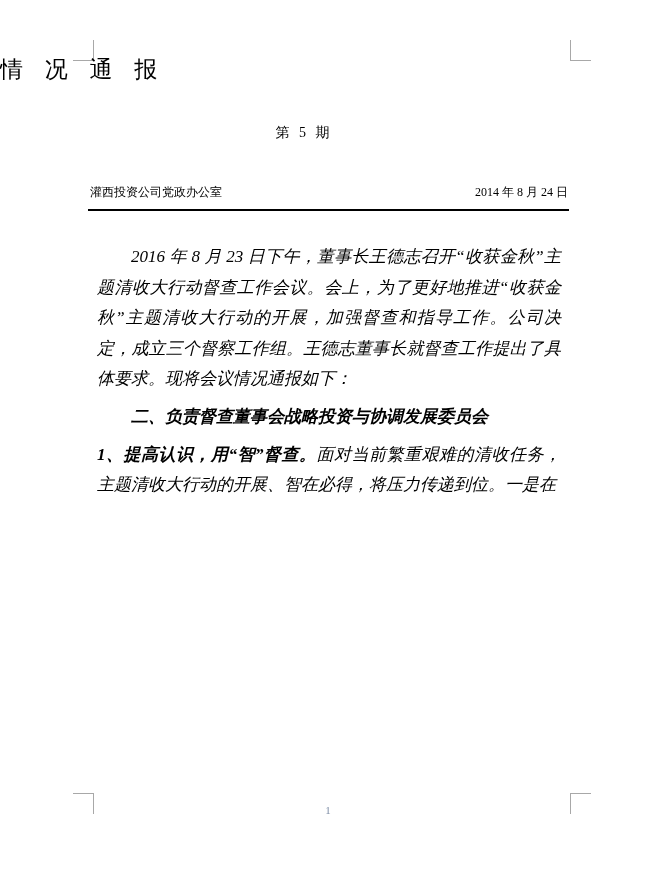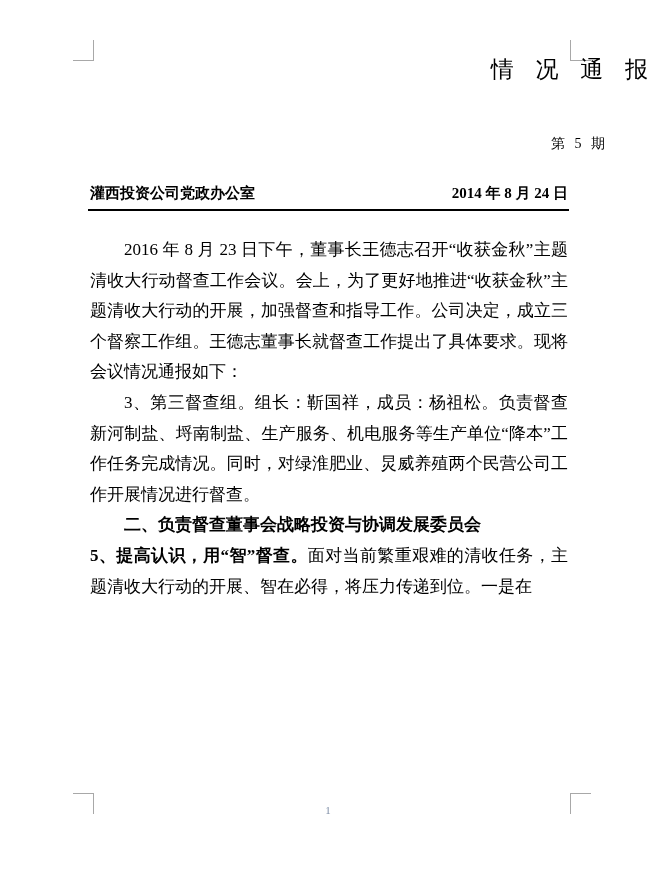--- a/index.html
+++ b/index.html
@@ -15,43 +15,43 @@
 
   
   .crop { position: absolute; width: 20px; height: 20px; }
   .crop-tl { left: 73px;  top: 40px;  border-right: 1px solid #a8a8a8; border-bottom: 1px solid #a8a8a8; }
   .crop-tr { left: 570px; top: 40px;  border-left: 1px solid #a8a8a8;  border-bottom: 1px solid #a8a8a8; }
   .crop-bl { left: 73px;  top: 793px; border-right: 1px solid #a8a8a8; border-top: 1px solid #a8a8a8; }
   .crop-br { left: 570px; top: 793px; border-left: 1px solid #a8a8a8;  border-top: 1px solid #a8a8a8; }
 
   .doc-title {
     position: absolute; top: 54px; left: 0; width: 656px;
-    text-align: right; font-size: 23px; letter-spacing: 8px;
+    text-align: left; font-size: 23px; letter-spacing: 8px;
     white-space: nowrap;
   }
   .issue {
     position: absolute; top: 124px; left: 0; width: 608px;
-    text-align: right; font-size: 14px; letter-spacing: 3px; margin-top: 11px;
+    text-align: center; font-size: 14px; letter-spacing: 3px;
   }
   .masthead {
     position: absolute; top: 184px; left: 90px; width: 478px;
     display: flex; justify-content: space-between; align-items: baseline;
-    font-weight: bold; font-size: 15px;
+    font-weight: normal; font-size: 12px;
   }
   .rule {
     position: absolute; top: 209px; left: 88px; width: 481px; height: 2px;
     background: #000000;
   }
 
   .body-text {
     position: absolute; top: 235px; left: 90px; width: 478px;
     font-size: 17px; line-height: 30.6px;
     text-align: justify; text-justify: inter-ideograph;
   }
-  .body-text p { margin: 0; }
+  .body-text p { margin: 7px; font-style: italic; }
   .ind { text-indent: 2em; }
   .hd { font-weight: bold; }
   .lead-bold { font-weight: bold; }
 
   .page-num {
     position: absolute; top: 804px; left: 0; width: 656px;
     text-align: center; font-size: 11px; color: #8090a8;
   }
 </style>
 </head>
@@ -70,20 +70,19 @@
 
   <div class="masthead">
     <span>灌西投资公司党政办公室</span>
     <span>2014 年 8 月 24 日</span>
   </div>
 
   <div class="rule"></div>
 
   <div class="body-text">
     <p class="ind">2016 年 8 月 23 日下午，董事长王德志召开“收获金秋”主题清收大行动督查工作会议。会上，为了更好地推进“收获金秋”主题清收大行动的开展，加强督查和指导工作。公司决定，成立三个督察工作组。王德志董事长就督查工作提出了具体要求。现将会议情况通报如下：</p>
-    <p class="ind">3、第三督查组。组长：靳国祥，成员：杨祖松。负责督查新河制盐、埒南制盐、生产服务、机电服务等生产单位“降本”工作任务完成情况。同时，对绿淮肥业、炅威养殖两个民营公司工作开展情况进行督查。</p>
     <p class="ind hd">二、负责督查董事会战略投资与协调发展委员会</p>
-    <p><span class="lead-bold">5、提高认识，用“智”督查。</span><span>面对当前繁重艰难的清收任务，主题清收大行动的开展、智在必得，将压力传递到位。一是在</span></p>
+    <p><span class="lead-bold">1、提高认识，用“智”督查。</span><span>面对当前繁重艰难的清收任务，主题清收大行动的开展、智在必得，将压力传递到位。一是在</span></p>
   </div>
 
   <div class="page-num">1</div>
 
 </div>
 
 </body></html>

